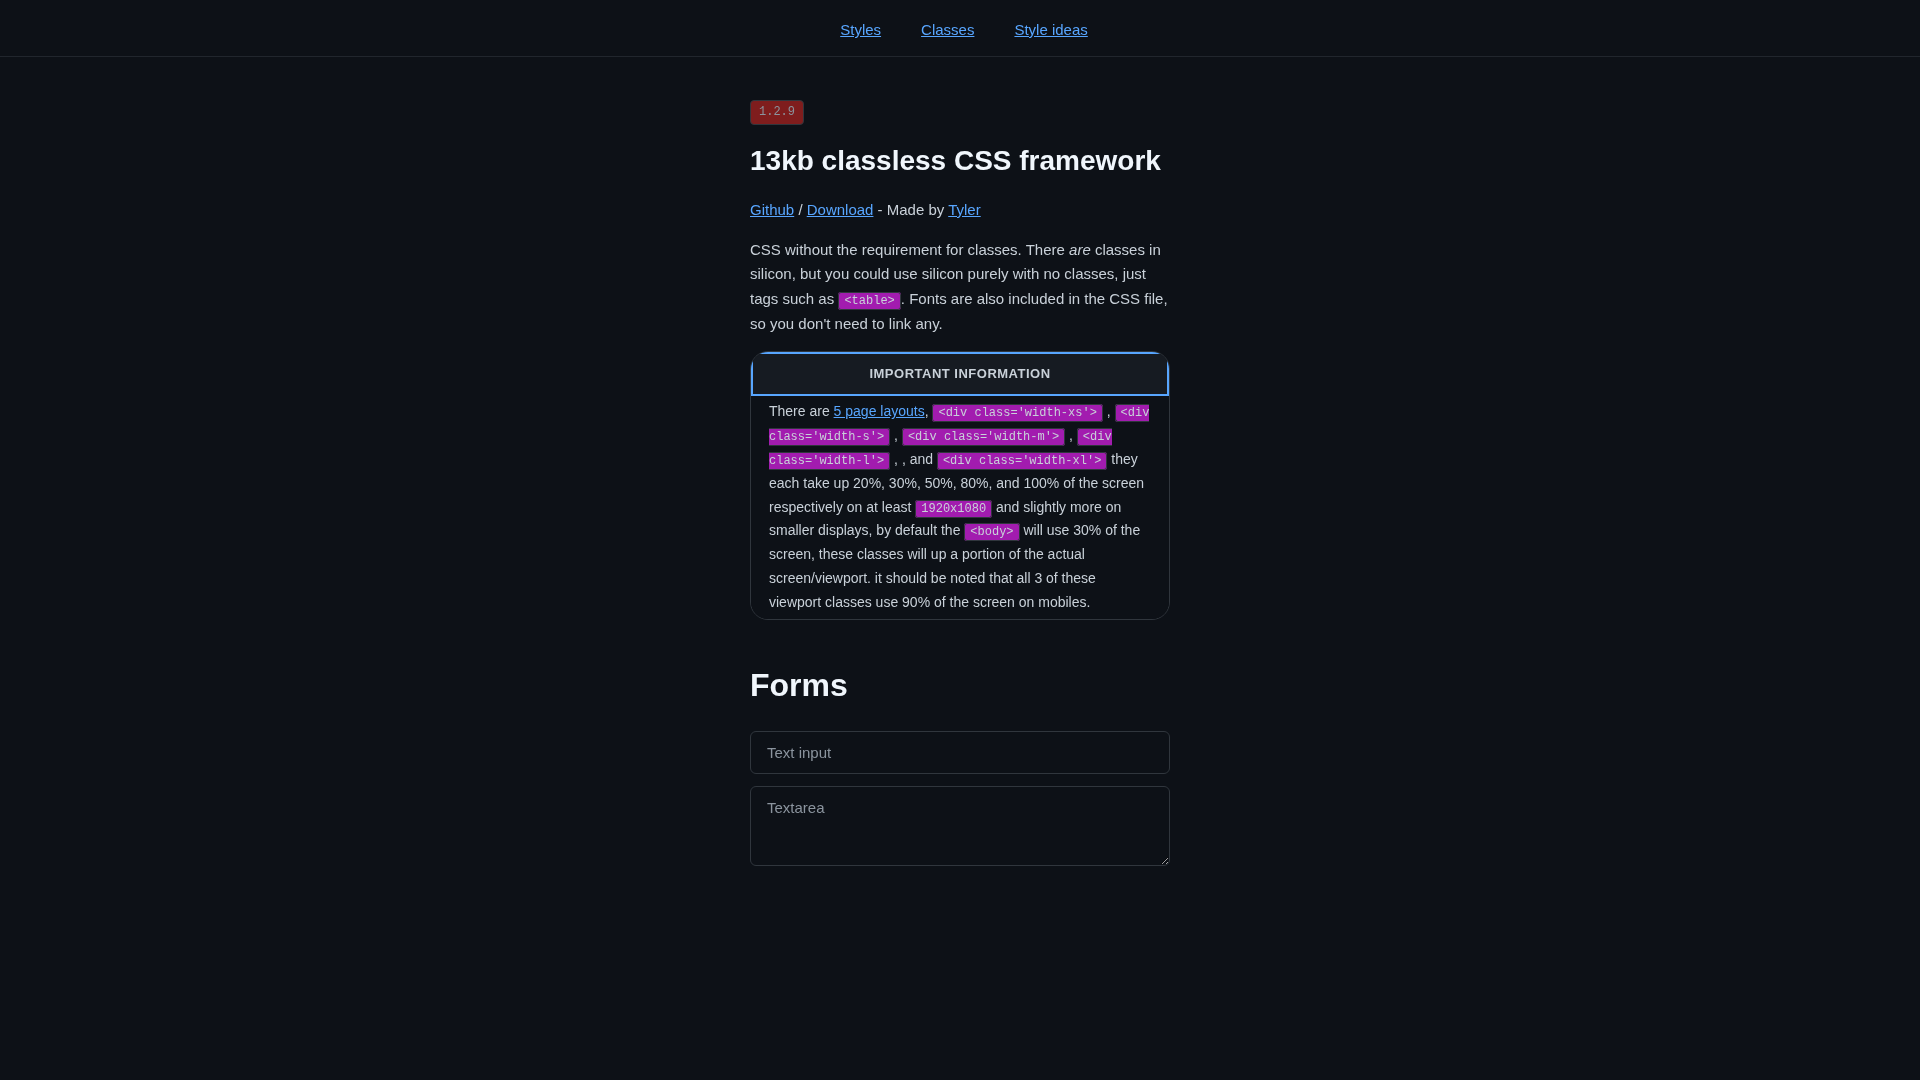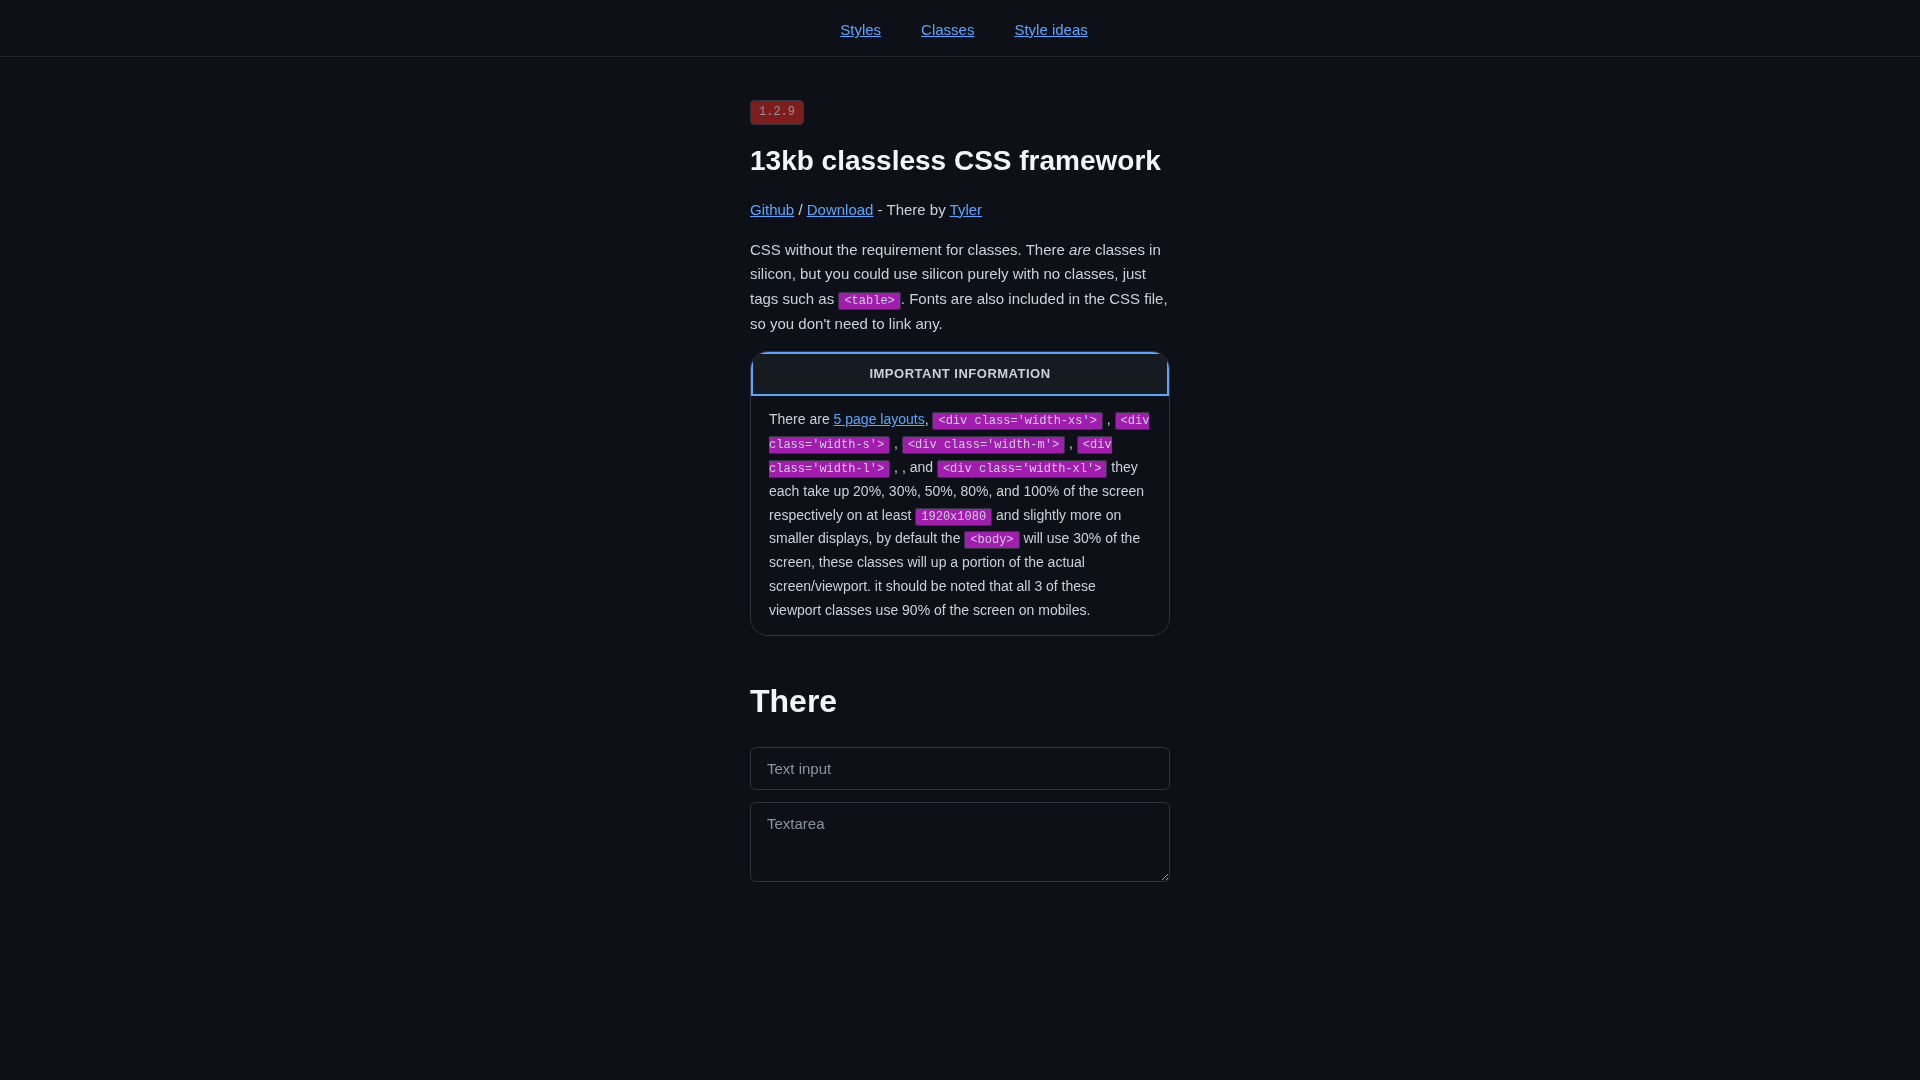--- a/index.html
+++ b/index.html
@@ -114,21 +114,21 @@
       color: #c9d1d9;
       text-align: center;
       padding: 10px;
       font-size: 13px;
       font-weight: 600;
       letter-spacing: 0.5px;
       border-radius: 4px 4px 0 0;
     }
 
     .info-box-body {
-      padding: 12px 18px;
+      padding: 4px 18px;
       font-size: 14px;
       line-height: 1.7;
       color: #c9d1d9;
       background-color: #0d1117;
     }
 
     .info-box-body a {
       color: #58a6ff;
       text-decoration: underline;
     }
@@ -179,21 +179,21 @@
 
 
   <span class="version-badge">1.2.9</span>
 
   <h2 class="subtitle">13kb classless CSS framework</h2>
 
   <div class="links-row">
     <a>Github</a>
     <span> / </span>
     <a>Download</a>
-    <span> - There by </span>
+    <span> - Made by </span>
     <a>Tyler</a>
   </div>
 
   <div class="description">
     <p>
       <span>CSS without the requirement for classes. There </span><em>are</em><span> classes in silicon, but you could use silicon purely with no classes, just tags such as</span> <code>&lt;table&gt;</code><span>. Fonts are also included in the CSS file, so you don't need to link any.</span>
     </p>
   </div>
 
   <div class="info-box">
@@ -209,18 +209,18 @@
       <code>&lt;div class='width-xl'&gt;</code>
       <span>they each take up 20%, 30%, 50%, 80%, and 100% of the screen respectively on at least</span>
       <code>1920x1080</code>
       <span>and slightly more on smaller displays, by default the</span>
       <code>&lt;body&gt;</code>
       <span>will use 30% of the screen, these classes will up a portion of the actual screen/viewport. it should be noted that all 3 of these viewport classes use 90% of the screen on mobiles.</span>
     </div>
   </div>
 
   <div class="form-section">
-    <h2 class="section-title">There</h2>
+    <h2 class="section-title">Forms</h2>
     <input class="text-input" type="text" placeholder="Text input" style="">
     <textarea class="text-input" placeholder="Textarea" style=""></textarea>
   </div>
 
 </div>
 
 </body></html>

